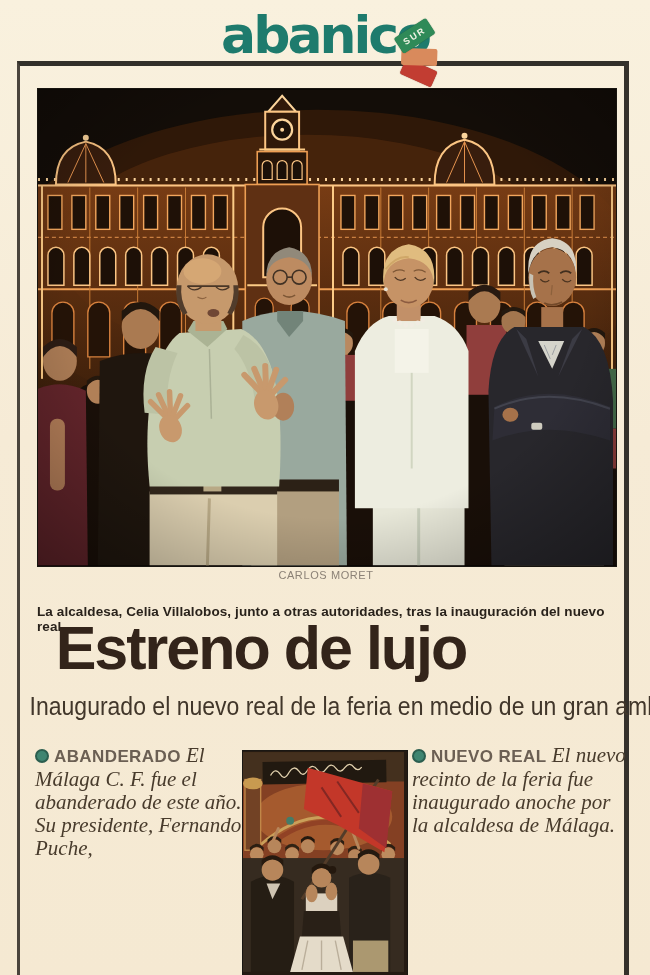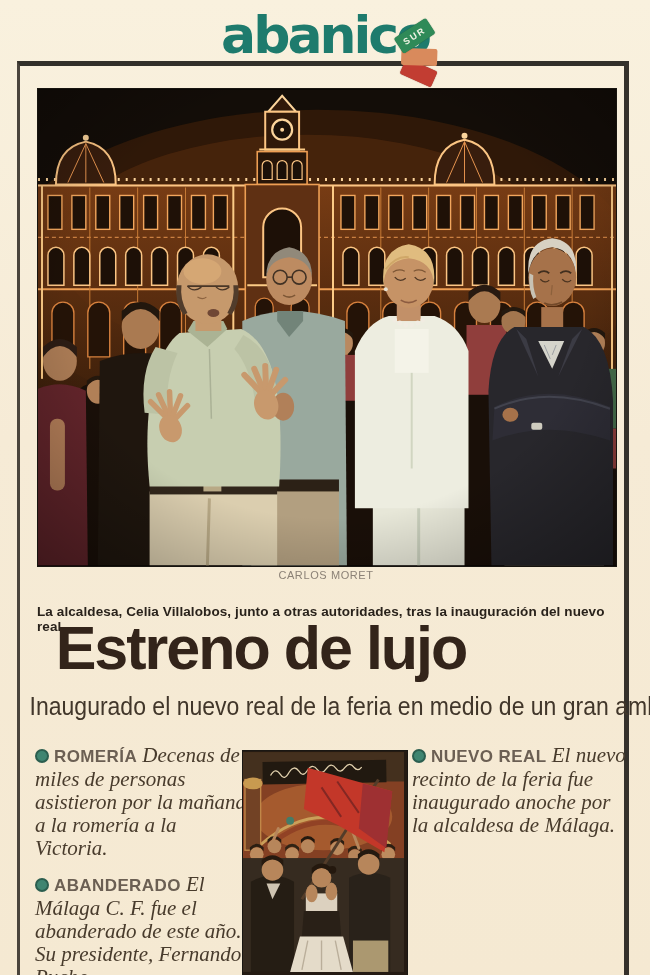--- a/index.html
+++ b/index.html
@@ -356,21 +356,20 @@
 
 <div class="credit">CARLOS MORET</div>
 <div class="caption">La alcaldesa, Celia Villalobos, junto a otras autoridades, tras la inauguración del nuevo real</div>
 
 <div class="headline">Estreno de lujo</div>
 <div class="subheadline">
   <span>Inaugurado el nuevo real de la feria en medio de un gran ambiente</span>
 </div>
 
 <div class="col col-left">
-  <p class="brief"><span class="dot"></span><span class="blabel">ROMERÍA</span> <span>Decenas de miles de personas asistieron por la mañana a la romería a la Victoria.</span></p>
   <p class="brief"><span class="dot"></span><span class="blabel">ABANDERADO</span> <span>El Málaga C. F. fue el abanderado de este año. Su presidente, Fernando Puche,</span></p>
 </div>
 
 <div class="photo-minor">
 <svg width="161" height="222" viewBox="0 0 164 224" xmlns="http://www.w3.org/2000/svg">
   <rect width="164" height="224" fill="#3a281a"></rect>
   <rect x="0" y="30" width="164" height="80" fill="#7e3a20"></rect>
   <ellipse cx="82" cy="66" rx="70" ry="34" fill="#a2562c"></ellipse>
   <path d="M16 96 Q82 38 150 94" fill="none" stroke="#caa05a" stroke-width="3"></path>
   <path d="M26 96 Q82 48 142 94" fill="none" stroke="#8c3c22" stroke-width="5"></path>

